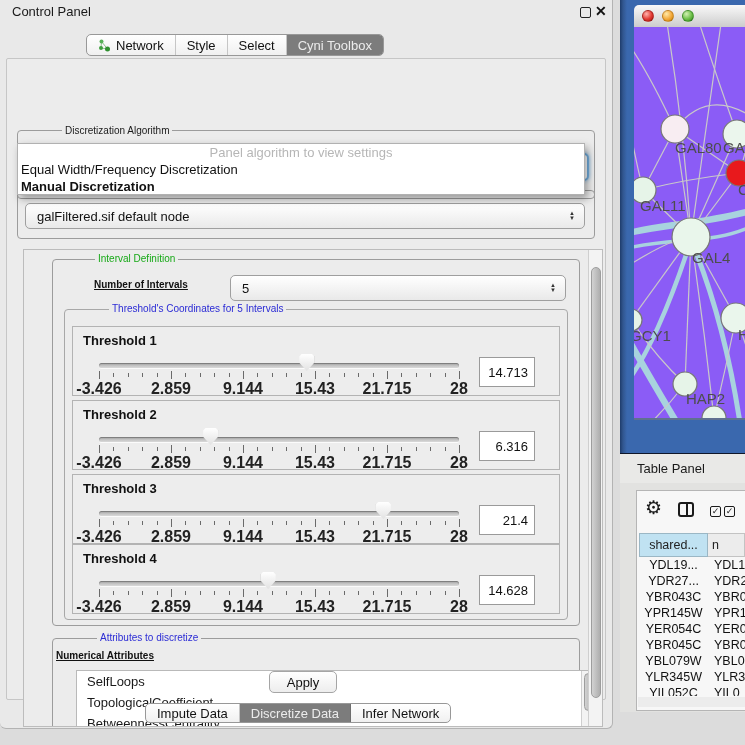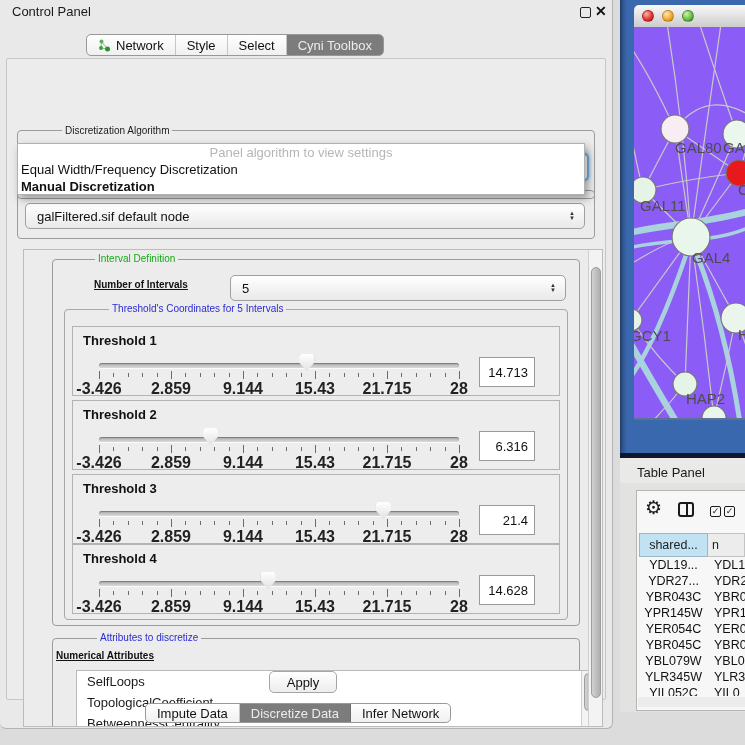--- a/index.html
+++ b/index.html
@@ -64,21 +64,21 @@
     background:linear-gradient(#f9f9f9,#cccccc);border-bottom:1px solid #9a9a9a;border-radius:5px 0 0 0;}
   .light{position:absolute;top:5px;width:12px;height:12px;border-radius:50%;box-sizing:border-box;}
   .light.red{left:8px;background:radial-gradient(circle at 35% 30%,#ffb3ae,#e23b33 55%,#a3120c);border:1px solid rgba(90,0,0,.35);}
   .light.yellow{left:28px;background:radial-gradient(circle at 35% 30%,#ffe9a8,#f3a93a 55%,#c07a00);border:1px solid rgba(120,70,0,.35);}
   .light.green{left:48px;background:radial-gradient(circle at 35% 30%,#d2f0b4,#6cbf48 55%,#2f7d1d);border:1px solid rgba(0,80,0,.35);}
   .net-canvas{position:absolute;left:634px;top:27px;width:111px;height:391px;background:#8b5cf6;border-bottom:2px solid #5f7190;overflow:hidden;}
   .edge{stroke:#c9c9c9;stroke-width:1.2;fill:none;}
   .tedge{stroke:var(--edge_teal);fill:none;stroke-linecap:round;}
   .nlabel{font-family:"Liberation Sans",sans-serif;font-size:15px;fill:#4d4d4d;}
   
-  .tp-bar{position:absolute;left:620px;top:453px;width:125px;height:30px;background:#e9e9e7;border-top:5px solid #0f172a;box-sizing:border-box;}
+  .tp-bar{position:absolute;left:620px;top:453px;width:125px;height:30px;background:#e9e9e7;border-top:1px solid #0f172a;box-sizing:border-box;}
   .tp-bar-label{position:absolute;left:17px;top:7px;font-size:13px;color:#1a1a1a;}
   .tp-outer{position:absolute;left:620px;top:483px;width:125px;height:229px;background:#e2e2e0;}
   .tp-inner{position:absolute;left:636px;top:490px;width:115px;height:221px;background:#f7f7f7;border:1px solid #b5b5b5;box-sizing:border-box;}
   .gear{position:absolute;left:645px;top:498px;font-size:19px;color:#1a1a1a;line-height:19px;}
   .colicon{position:absolute;left:678px;top:502px;width:16px;height:15px;border:2px solid #1a1a1a;border-radius:3px;box-sizing:border-box;}
   .colicon div{position:absolute;left:50%;top:0;width:2px;height:100%;background:#1a1a1a;}
   .chk{position:absolute;top:506px;width:11px;height:11px;border:1.5px solid #1a1a1a;border-radius:2px;box-sizing:border-box;
     font-size:9px;line-height:8px;text-align:center;color:#1a1a1a;}
   .table-header{position:absolute;left:639px;top:533px;width:106px;height:24px;display:flex;}
   .th{box-sizing:border-box;font-size:12.5px;color:#222;display:flex;align-items:center;justify-content:center;

